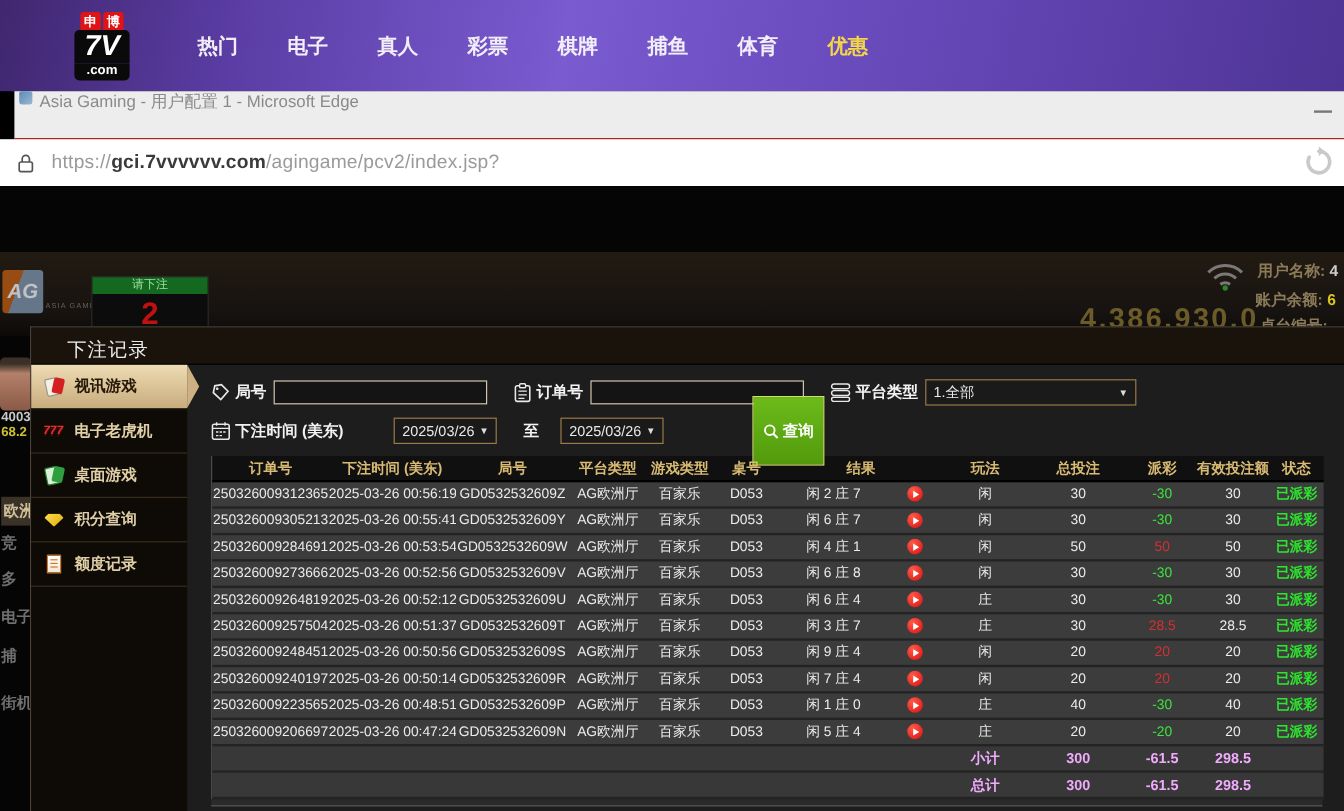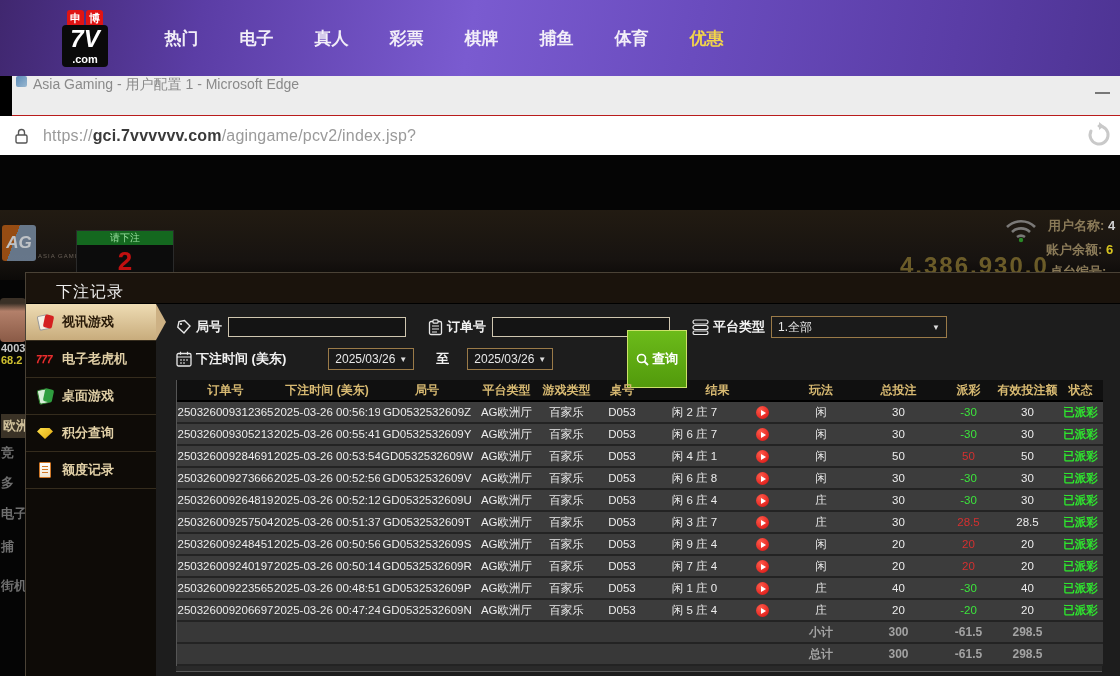--- a/index.html
+++ b/index.html
@@ -127,21 +127,21 @@
   .data-row{background:#3c3c3c;border-bottom:2px solid #232323;}
   .td{color:#ececec;font-size:11.5px;text-align:center;line-height:20px;white-space:nowrap;overflow:hidden;}
   .td.payout[data-tone="neg"]{color:#3ce53c;}
   .td.payout[data-tone="pos"]{color:#d43030;}
   .td.status{color:#2ee52e;font-weight:bold;}
   .play-btn{display:inline-block;width:13px;height:13px;border-radius:50%;background:radial-gradient(circle at 35% 30%,#ff5a4a,#d80f0f);
             position:relative;vertical-align:middle;cursor:pointer;}
   .play-btn::after{content:"";position:absolute;left:5px;top:3.5px;border-top:3px solid transparent;
             border-bottom:3px solid transparent;border-left:5px solid #fff;}
   .total-row{background:#383838;border-bottom:2px solid #232323;}
-  .total-row .td{color:#a3a3a3;font-weight:bold;font-size:12px;}
+  .total-row .td{color:#f0abfc;font-weight:bold;font-size:12px;}
   .tl-label{grid-column:9;} .tl-bet{grid-column:10;} .tl-pay{grid-column:11;} .tl-valid{grid-column:12;}
   .below-table{margin-left:20px;width:926px;height:5px;border-bottom:1px solid #585858;background:#2a2a2a;}
 
   svg{display:block;}
 </style>
 </head>
 <body>
 
 <div class="stage">
 

